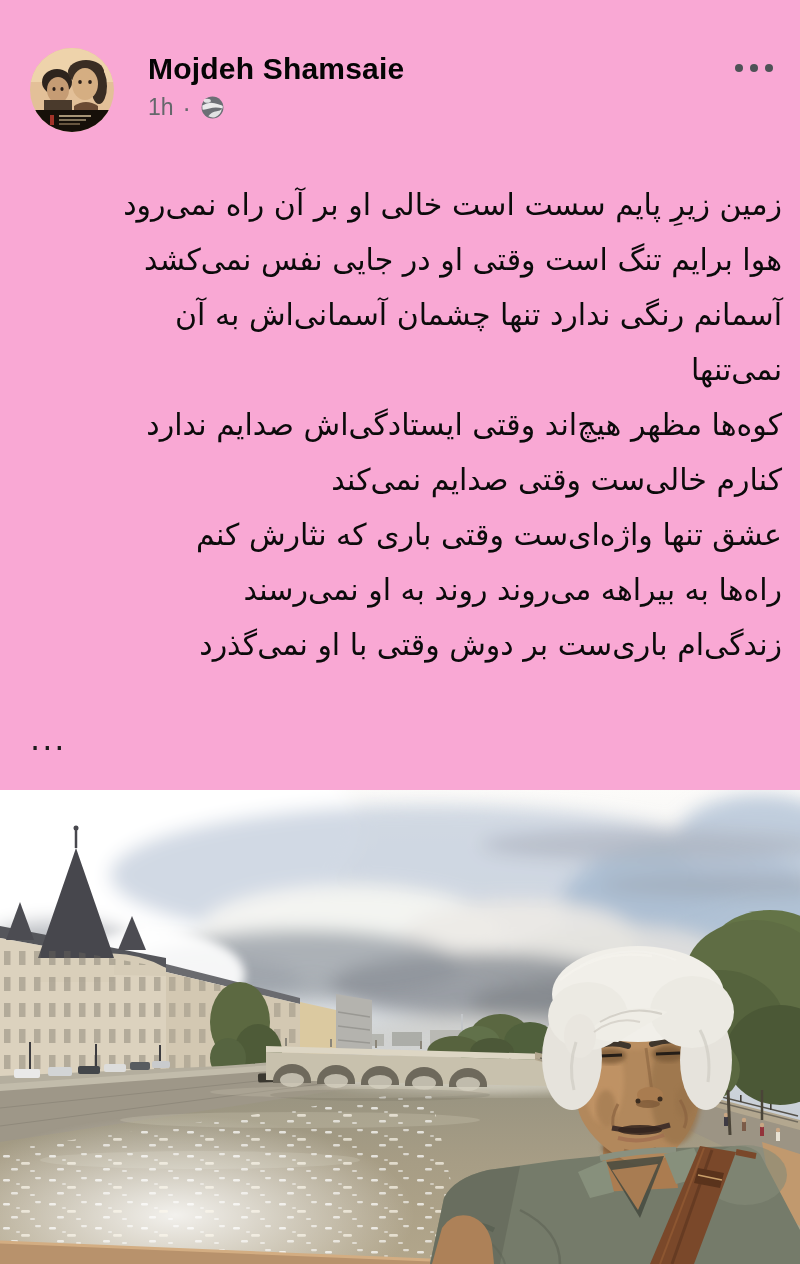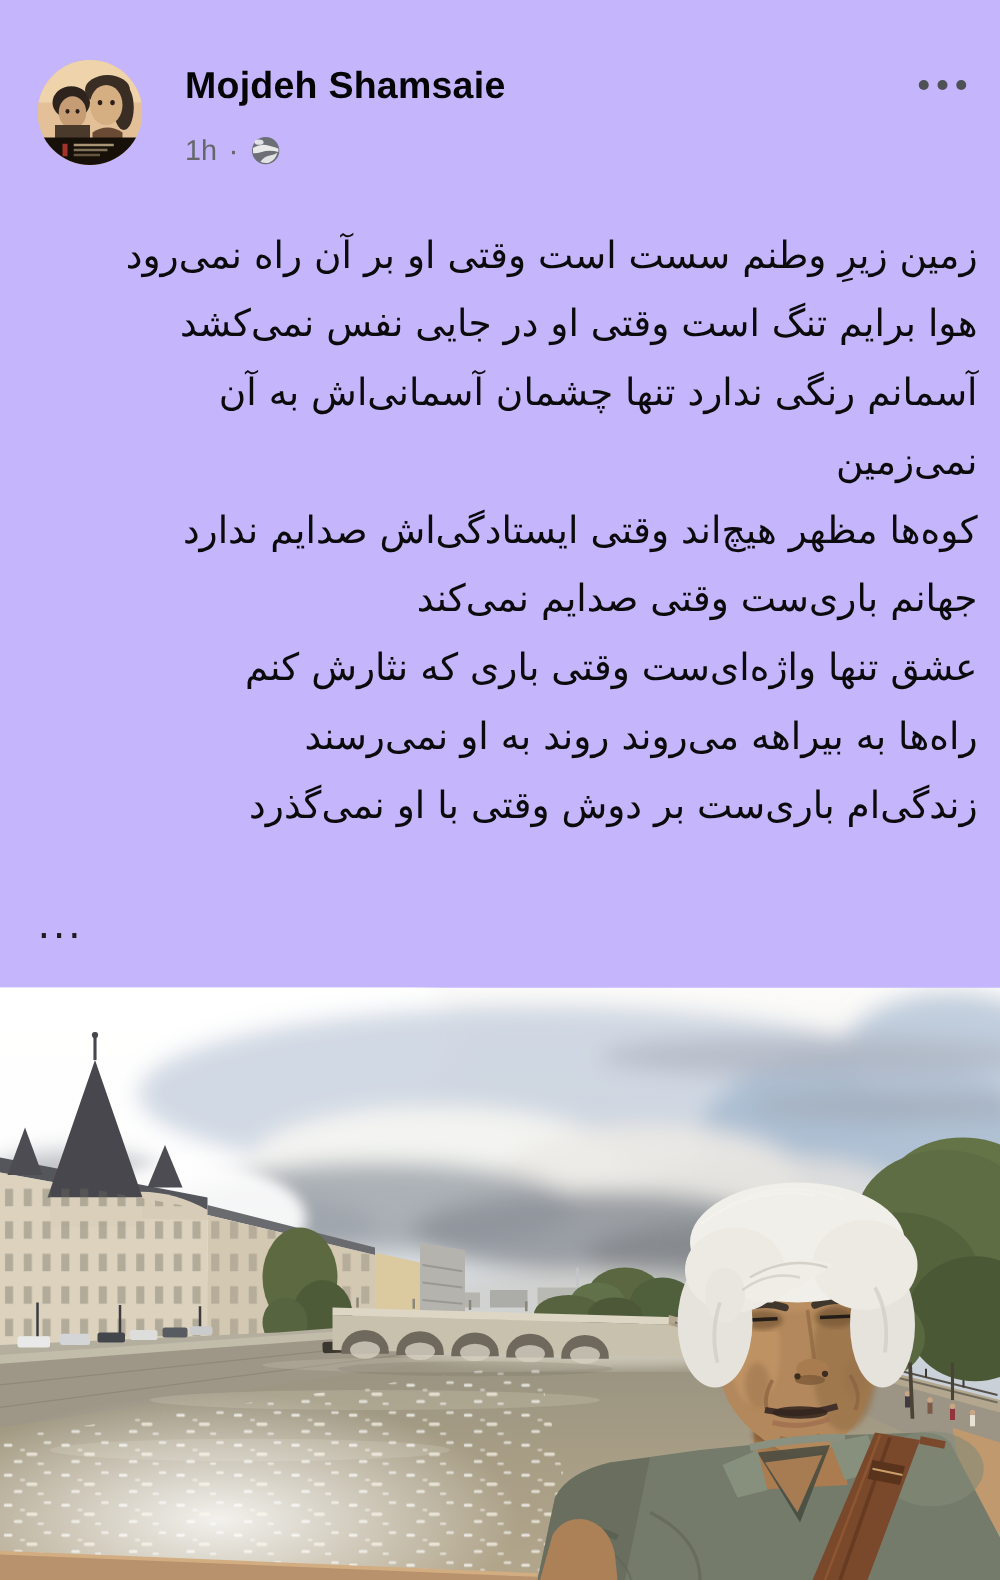--- a/index.html
+++ b/index.html
@@ -1,24 +1,24 @@
 <!DOCTYPE html>
 <html><head>
 <meta charset="utf-8">
 <style>
   html,body{margin:0;padding:0;background:#ffffff;}
-  #page{position:relative;width:800px;height:1264px;background:#c4b5fd;overflow:hidden;
+  #page{position:relative;width:800px;height:1264px;background:#f9a8d4;overflow:hidden;
         font-family:"Liberation Sans",sans-serif;}
   
   .avatar{position:absolute;left:30px;top:48px;width:84px;height:84px;border-radius:50%;
           overflow:hidden;cursor:pointer;}
   .avatar svg{display:block;width:84px;height:84px;}
   .hdr-text{position:absolute;left:148px;top:52px;}
   .author{font-size:30px;font-weight:bold;color:#050505;letter-spacing:.2px;cursor:pointer;}
-  .meta{margin-top:21px;display:flex;align-items:center;gap:9px;font-size:23px;color:#65676b;}
+  .meta{margin-top:8px;display:flex;align-items:center;gap:9px;font-size:23px;color:#65676b;}
   .meta .sep{font-size:25px;line-height:10px;}
   .globe{width:25px;height:25px;display:inline-block;}
   .menu{position:absolute;left:729px;top:58px;display:flex;gap:7px;cursor:pointer;padding:6px;}
   .menu i{width:8px;height:8px;border-radius:50%;background:#4e5256;display:block;}
   
   .poem{position:absolute;top:177px;left:20px;right:18px;direction:rtl;text-align:right;
         font-family:"DejaVu Sans",sans-serif;font-size:30px;line-height:55px;color:#0b0b0b;}
   .poem .ln{white-space:nowrap;}
   .dots-line{position:absolute;left:30px;top:712px;direction:ltr;
              font-family:"DejaVu Sans",sans-serif;font-size:32px;line-height:55px;
@@ -74,26 +74,26 @@
     </div>
   </div>
 
   <div class="menu">
     <i></i>
       <i></i>
       <i></i>
   </div>
 
   <div class="poem">
-    <div class="ln">زمین زیرِ وطنم سست است وقتی او بر آن راه نمی‌رود</div>
+    <div class="ln">زمین زیرِ پایم سست است خالی او بر آن راه نمی‌رود</div>
     <div class="ln">هوا برایم تنگ است وقتی او در جایی نفس نمی‌کشد</div>
     <div class="ln">آسمانم رنگی ندارد تنها چشمان آسمانی‌اش به آن</div>
-    <div class="ln">نمی‌زمین</div>
+    <div class="ln">نمی‌تنها</div>
     <div class="ln">کوه‌ها مظهر هیچ‌اند وقتی ایستادگی‌اش صدایم ندارد</div>
-    <div class="ln">جهانم باری‌ست وقتی صدایم نمی‌کند</div>
+    <div class="ln">کنارم خالی‌ست وقتی صدایم نمی‌کند</div>
     <div class="ln">عشق تنها واژه‌ای‌ست وقتی باری که نثارش کنم</div>
     <div class="ln">راه‌ها به بیراهه می‌روند روند به او نمی‌رسند</div>
     <div class="ln">زندگی‌ام باری‌ست بر دوش وقتی با او نمی‌گذرد</div>
   </div>
   <div class="dots-line">...</div>
 
   <div class="photo" aria-label="Elderly man with white hair standing on a bridge over the Seine in Paris; classical riverside buildings with a turret on the left, an arched stone bridge, green trees on the right bank and a dramatic cloudy sky">
     <svg viewBox="0 0 800 474" preserveAspectRatio="none">
       <defs>
         <linearGradient id="skyg" x1="0" y1="0" x2="0" y2="1">

